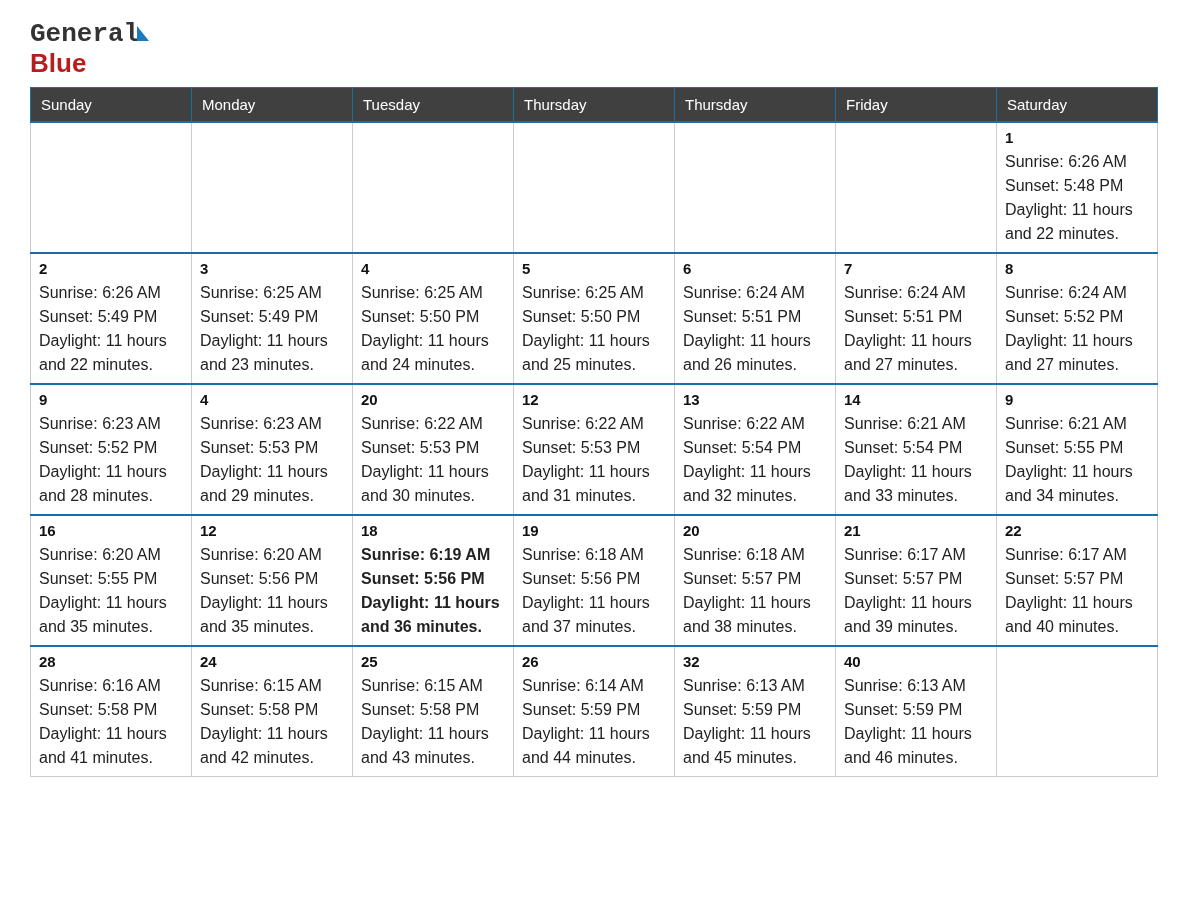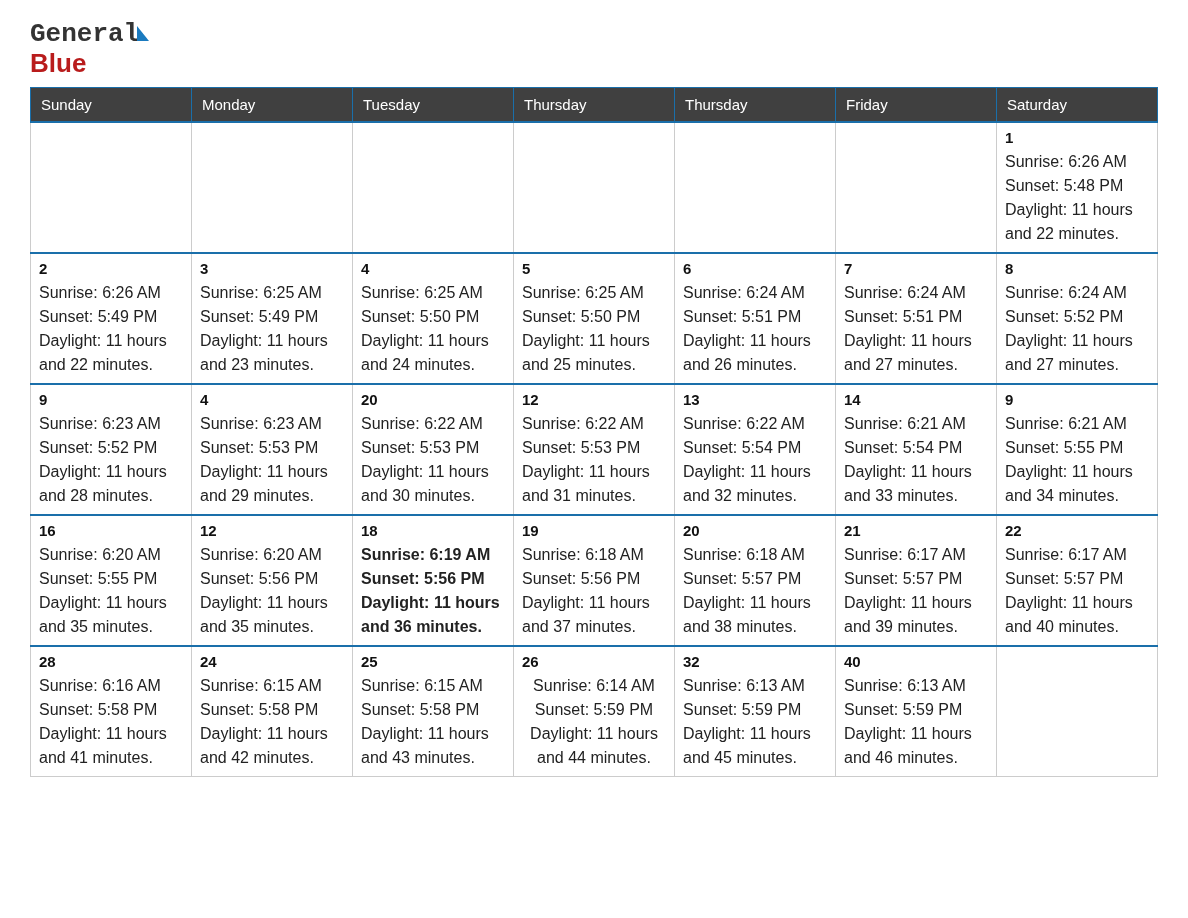--- a/index.html
+++ b/index.html
@@ -292,21 +292,21 @@
 Daylight: 11 hours and 42 minutes.</div>
         </td>
         <td>
           <div class="day-num">25</div>
           <div class="day-info" style="white-space: pre-line;">Sunrise: 6:15 AM
 Sunset: 5:58 PM
 Daylight: 11 hours and 43 minutes.</div>
         </td>
         <td>
           <div class="day-num">26</div>
-          <div class="day-info" style="white-space: pre-line; text-align: center;">Sunrise: 6:14 AM
+          <div class="day-info" style="white-space: pre-line;">Sunrise: 6:14 AM
 Sunset: 5:59 PM
 Daylight: 11 hours and 44 minutes.</div>
         </td>
         <td>
           <div class="day-num">32</div>
           <div class="day-info" style="white-space: pre-line;">Sunrise: 6:13 AM
 Sunset: 5:59 PM
 Daylight: 11 hours and 45 minutes.</div>
         </td>
         <td>

